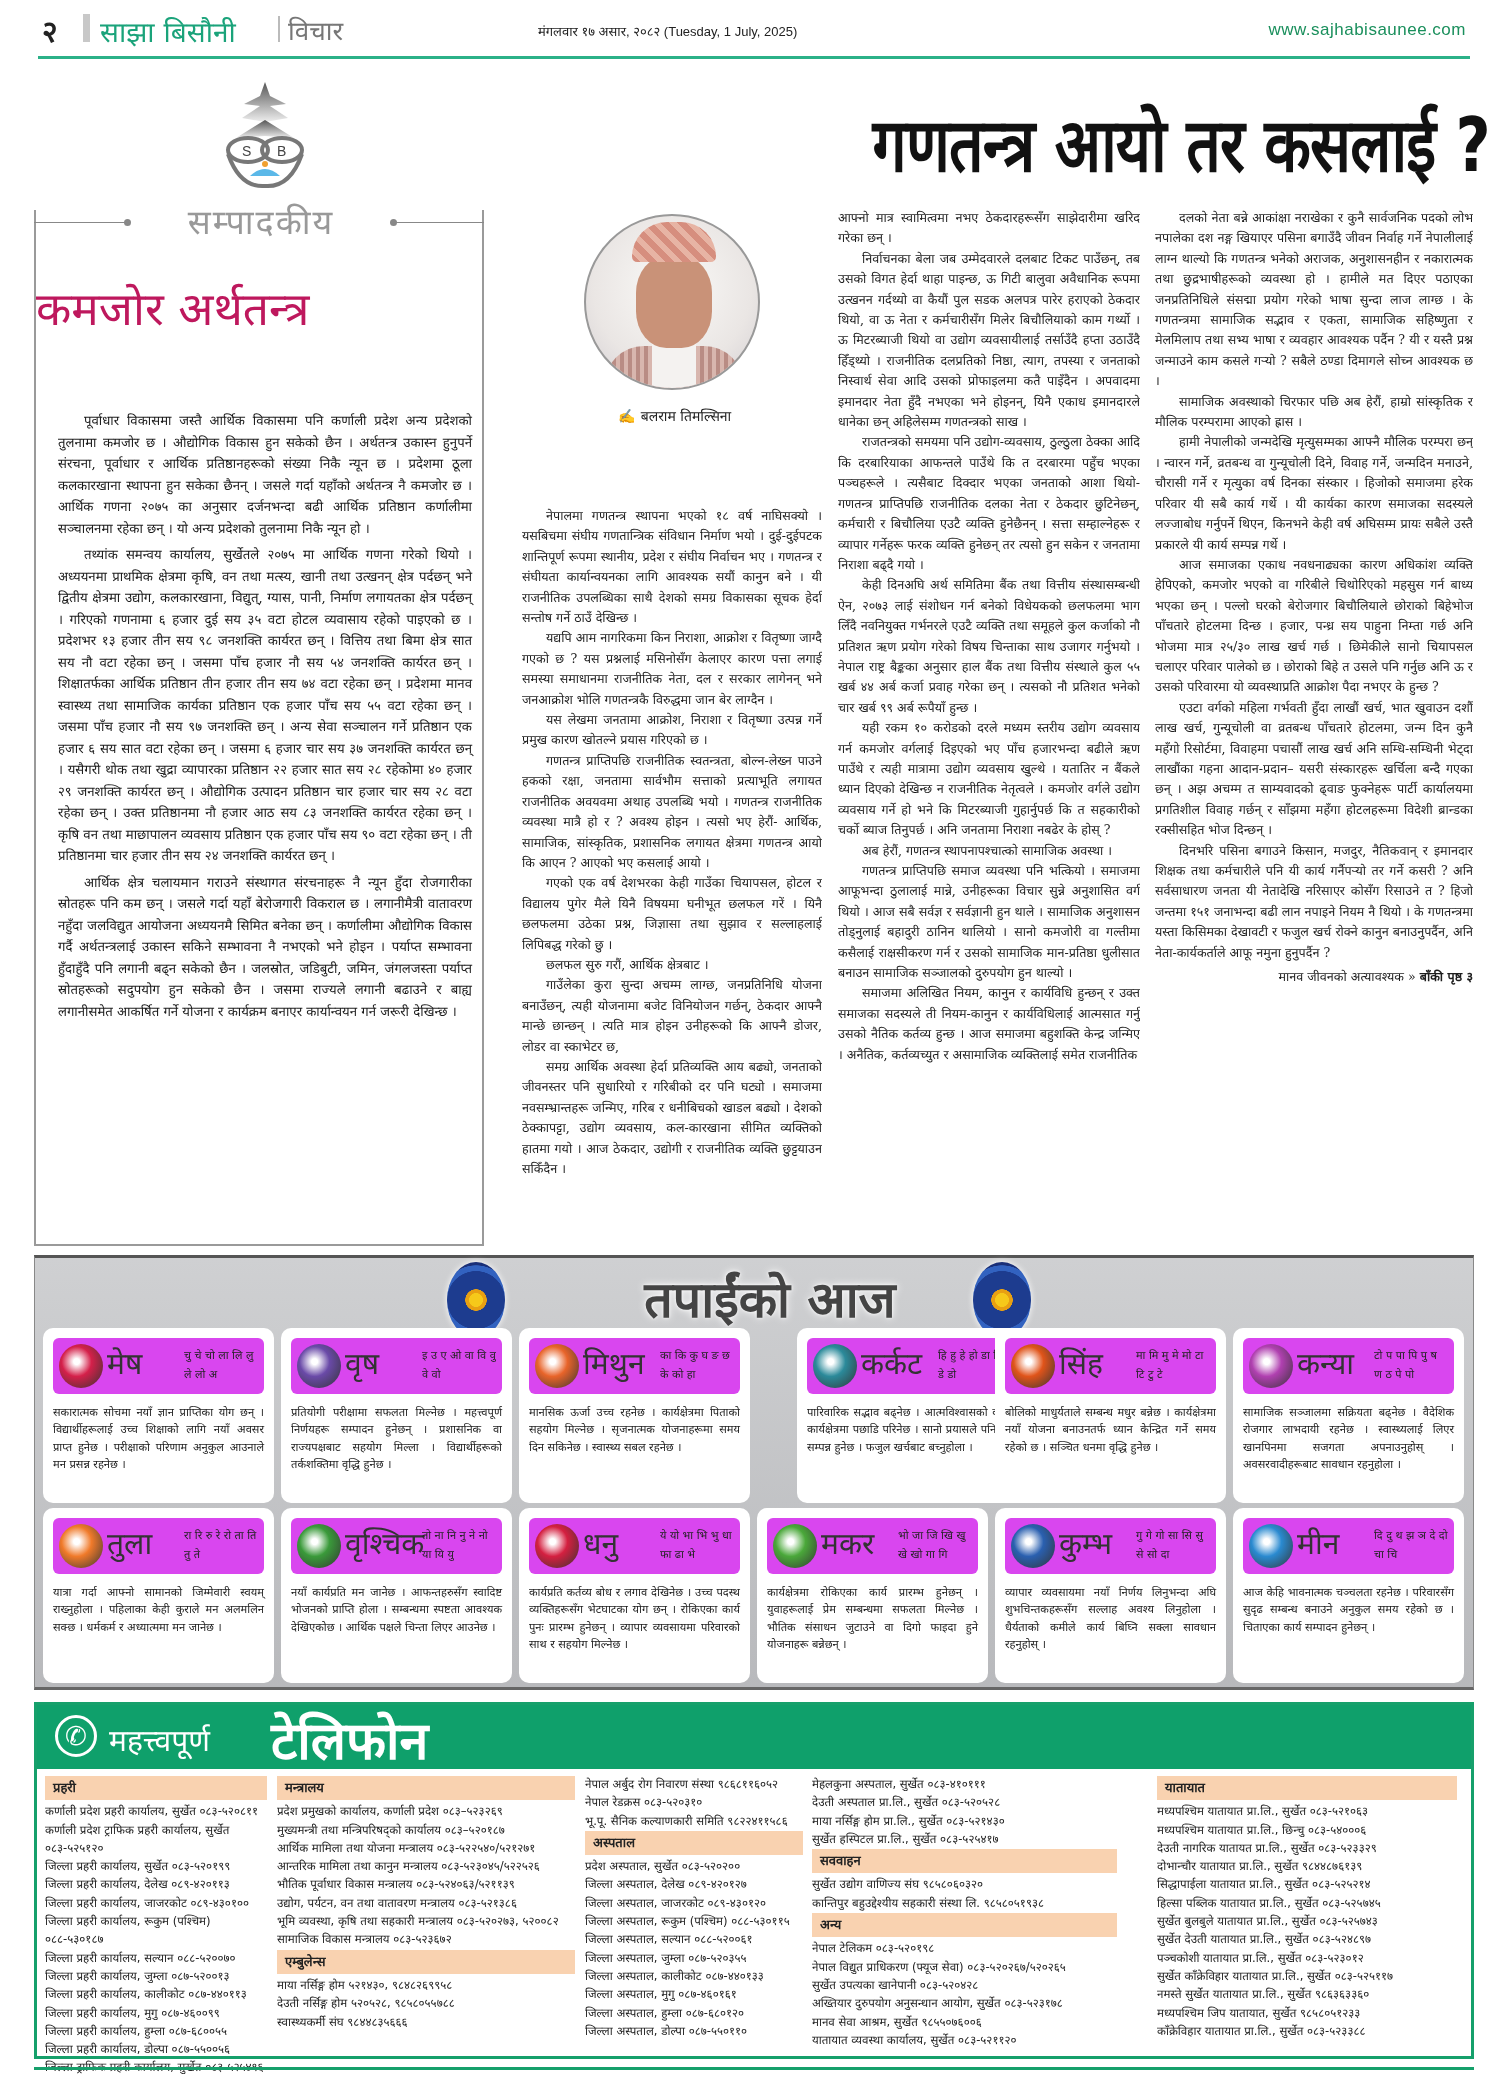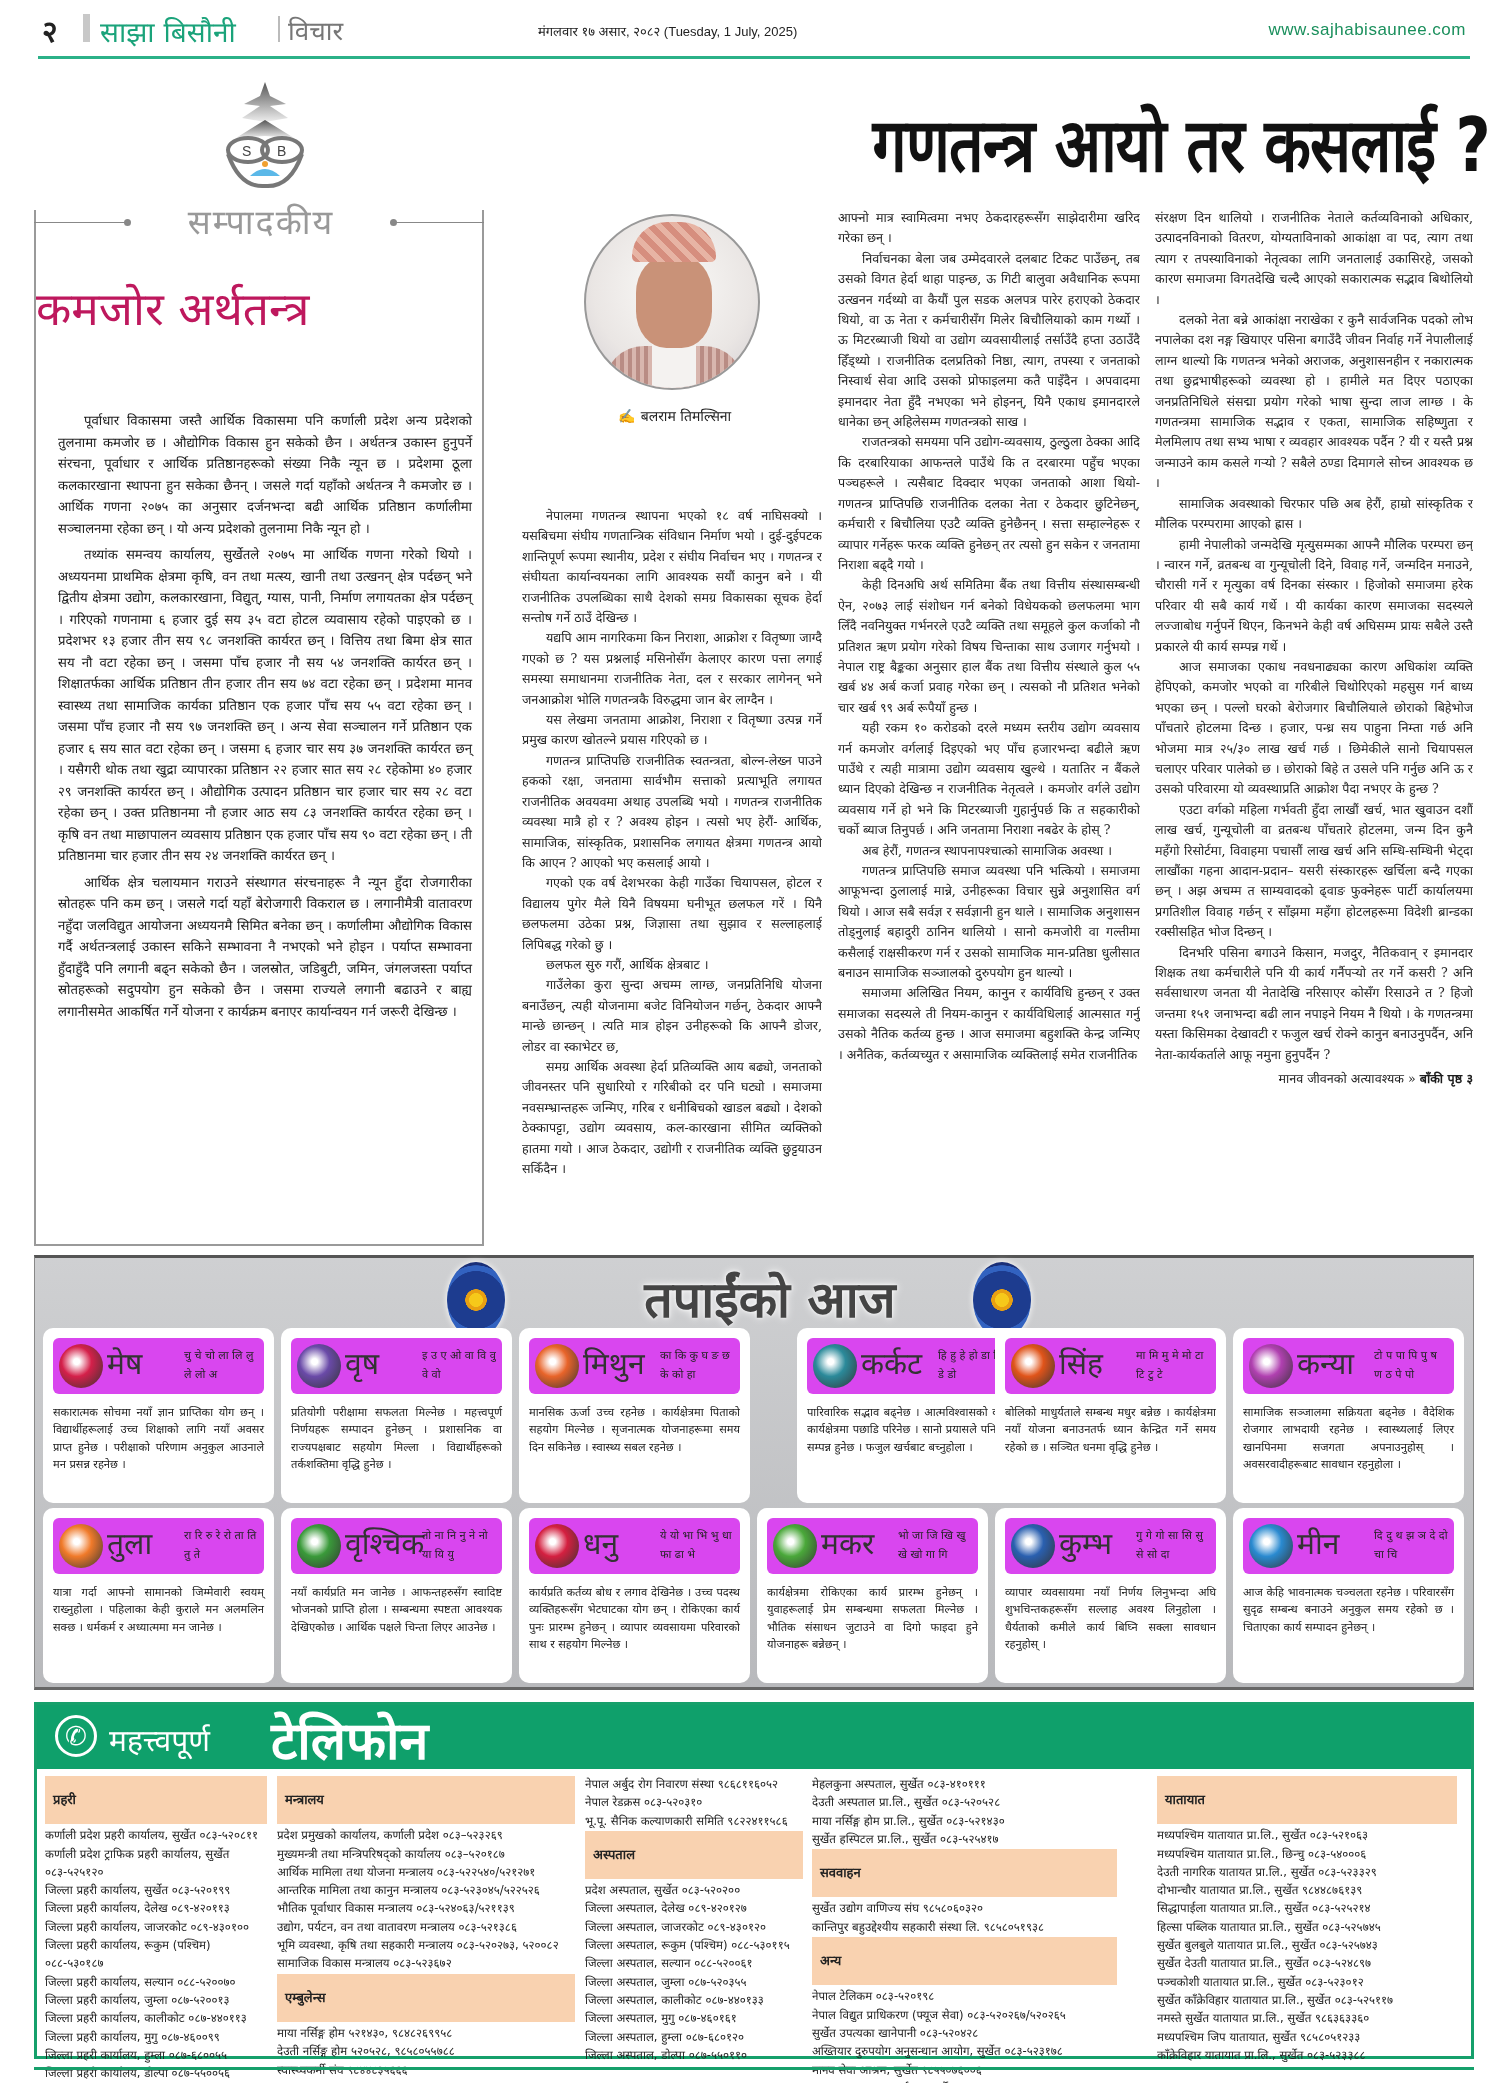--- a/index.html
+++ b/index.html
@@ -55,21 +55,21 @@
 .sign .nm{position:absolute;left:54px;top:4px;font-size:30px;color:#333;font-family:"DejaVu Sans",sans-serif;white-space:nowrap}
 .sign .let{position:absolute;right:6px;top:8px;font-size:11px;line-height:19px;color:#222;text-align:left;width:74px;font-family:"DejaVu Sans",sans-serif}
 .sign .tx{position:absolute;left:10px;top:76px;width:211px;font-size:11.2px;line-height:17.4px;text-align:justify;color:#222;font-family:"DejaVu Sans",sans-serif}
 
 #ph{left:34px;top:1702px;width:1440px;height:357px;border:3px solid #16a06b}
 #ph .bar{position:absolute;left:0;top:0;width:100%;height:64px;background:#0fa06b}
 #ph .phicon{position:absolute;left:18px;top:10px;width:42px;height:42px;border:3px solid #fff;border-radius:50%;color:#fff;font-size:26px;text-align:center;line-height:36px}
 #ph .t1{position:absolute;left:72px;top:14px;font-size:30px;color:#fff;font-family:"DejaVu Sans",sans-serif}
 #ph .t2{position:absolute;left:234px;top:-2px;font-size:52px;font-weight:bold;color:#fff;font-family:"DejaVu Sans",sans-serif}
 .pcol{position:absolute;top:70px;font-size:11.6px;line-height:18.3px;font-family:"DejaVu Sans",sans-serif;color:#222}
-.pcol .cat{background:#f9d2b0;font-weight:bold;font-size:13px;padding:15px 8px;margin:1px 0 2px}
+.pcol .cat{background:#f9d2b0;font-weight:bold;font-size:13px;padding:3px 8px;margin:1px 0 2px}
 .pcol .ent{white-space:normal}
 #pc1{left:8px;width:222px}
 #pc2{left:240px;width:298px}
 #pc3{left:548px;width:218px}
 #pc4{left:775px;width:305px}
 #pc6{left:1120px;width:300px}
 #botrule{left:34px;top:2067px;width:1440px;height:3px;background:#16a06b}
 </style>
 </head>
 <body>
@@ -148,21 +148,20 @@
   <p style="text-indent:0">आफ्नो मात्र स्वामित्वमा नभए ठेकदारहरूसँग साझेदारीमा खरिद गरेका छन् ।</p>
   <p>निर्वाचनका बेला जब उम्मेदवारले दलबाट टिकट पाउँछन्, तब उसको विगत हेर्दा थाहा पाइन्छ, ऊ गिटी बालुवा अवैधानिक रूपमा उत्खनन गर्दथ्यो वा कैयौं पुल सडक अलपत्र पारेर हराएको ठेकदार थियो, वा ऊ नेता र कर्मचारीसँग मिलेर बिचौलियाको काम गर्थ्यो । ऊ मिटरब्याजी थियो वा उद्योग व्यवसायीलाई तर्साउँदै हप्ता उठाउँदै हिँड्थ्यो । राजनीतिक दलप्रतिको निष्ठा, त्याग, तपस्या र जनताको निस्वार्थ सेवा आदि उसको प्रोफाइलमा कतै पाइँदैन । अपवादमा इमानदार नेता हुँदै नभएका भने होइनन्, यिनै एकाध इमानदारले धानेका छन् अहिलेसम्म गणतन्त्रको साख ।</p>
   <p>राजतन्त्रको समयमा पनि उद्योग-व्यवसाय, ठुल्ठुला ठेक्का आदि कि दरबारियाका आफन्तले पाउँथे कि त दरबारमा पहुँच भएका पञ्चहरूले । त्यसैबाट दिक्दार भएका जनताको आशा थियो- गणतन्त्र प्राप्तिपछि राजनीतिक दलका नेता र ठेकदार छुटिनेछन्, कर्मचारी र बिचौलिया एउटै व्यक्ति हुनेछैनन् । सत्ता सम्हाल्नेहरू र व्यापार गर्नेहरू फरक व्यक्ति हुनेछन् तर त्यसो हुन सकेन र जनतामा निराशा बढ्दै गयो ।</p>
   <p>केही दिनअघि अर्थ समितिमा बैंक तथा वित्तीय संस्थासम्बन्धी ऐन, २०७३ लाई संशोधन गर्न बनेको विधेयकको छलफलमा भाग लिँदै नवनियुक्त गर्भनरले एउटै व्यक्ति तथा समूहले कुल कर्जाको नौ प्रतिशत ऋण प्रयोग गरेको विषय चिन्ताका साथ उजागर गर्नुभयो । नेपाल राष्ट्र बैङ्कका अनुसार हाल बैंक तथा वित्तीय संस्थाले कुल ५५ खर्ब ४४ अर्ब कर्जा प्रवाह गरेका छन् । त्यसको नौ प्रतिशत भनेको चार खर्ब ९९ अर्ब रूपैयाँ हुन्छ ।</p>
   <p>यही रकम १० करोडको दरले मध्यम स्तरीय उद्योग व्यवसाय गर्न कमजोर वर्गलाई दिइएको भए पाँच हजारभन्दा बढीले ऋण पाउँथे र त्यही मात्रामा उद्योग व्यवसाय खुल्थे । यतातिर न बैंकले ध्यान दिएको देखिन्छ न राजनीतिक नेतृत्वले । कमजोर वर्गले उद्योग व्यवसाय गर्ने हो भने कि मिटरब्याजी गुहार्नुपर्छ कि त सहकारीको चर्को ब्याज तिनुपर्छ । अनि जनतामा निराशा नबढेर के होस् ?</p>
   <p>अब हेरौं, गणतन्त्र स्थापनापश्चात्को सामाजिक अवस्था ।</p>
   <p>गणतन्त्र प्राप्तिपछि समाज व्यवस्था पनि भत्कियो । समाजमा आफूभन्दा ठुलालाई मान्ने, उनीहरूका विचार सुन्ने अनुशासित वर्ग थियो । आज सबै सर्वज्ञ र सर्वज्ञानी हुन थाले । सामाजिक अनुशासन तोड्नुलाई बहादुरी ठानिन थालियो । सानो कमजोरी वा गल्तीमा कसैलाई राक्षसीकरण गर्न र उसको सामाजिक मान-प्रतिष्ठा धुलीसात बनाउन सामाजिक सञ्जालको दुरुपयोग हुन थाल्यो ।</p>
   <p>समाजमा अलिखित नियम, कानुन र कार्यविधि हुन्छन् र उक्त समाजका सदस्यले ती नियम-कानुन र कार्यविधिलाई आत्मसात गर्नु उसको नैतिक कर्तव्य हुन्छ । आज समाजमा बहुशक्ति केन्द्र जन्मिए । अनैतिक, कर्तव्यच्युत र असामाजिक व्यक्तिलाई समेत राजनीतिक</p>
 </div>
 <div id="c3" class="abs col">
-  <p style="text-indent:0">संरक्षण दिन थालियो । राजनीतिक नेताले कर्तव्यविनाको अधिकार, उत्पादनविनाको वितरण, योग्यताविनाको आकांक्षा वा पद, त्याग तथा त्याग र तपस्याविनाको नेतृत्वका लागि जनतालाई उकासिरहे, जसको कारण समाजमा विगतदेखि चल्दै आएको सकारात्मक सद्भाव बिथोलियो ।</p>
   <p>दलको नेता बन्ने आकांक्षा नराखेका र कुनै सार्वजनिक पदको लोभ नपालेका दश नङ्ग खियाएर पसिना बगाउँदै जीवन निर्वाह गर्ने नेपालीलाई लाग्न थाल्यो कि गणतन्त्र भनेको अराजक, अनुशासनहीन र नकारात्मक तथा छुद्रभाषीहरूको व्यवस्था हो । हामीले मत दिएर पठाएका जनप्रतिनिधिले संसद्मा प्रयोग गरेको भाषा सुन्दा लाज लाग्छ । के गणतन्त्रमा सामाजिक सद्भाव र एकता, सामाजिक सहिष्णुता र मेलमिलाप तथा सभ्य भाषा र व्यवहार आवश्यक पर्दैन ? यी र यस्तै प्रश्न जन्माउने काम कसले गर्‍यो ? सबैले ठण्डा दिमागले सोच्न आवश्यक छ ।</p>
   <p>सामाजिक अवस्थाको चिरफार पछि अब हेरौं, हाम्रो सांस्कृतिक र मौलिक परम्परामा आएको ह्रास ।</p>
   <p>हामी नेपालीको जन्मदेखि मृत्युसम्मका आफ्नै मौलिक परम्परा छन् । न्वारन गर्ने, व्रतबन्ध वा गुन्यूचोली दिने, विवाह गर्ने, जन्मदिन मनाउने, चौरासी गर्ने र मृत्युका वर्ष दिनका संस्कार । हिजोको समाजमा हरेक परिवार यी सबै कार्य गर्थे । यी कार्यका कारण समाजका सदस्यले लज्जाबोध गर्नुपर्ने थिएन, किनभने केही वर्ष अघिसम्म प्रायः सबैले उस्तै प्रकारले यी कार्य सम्पन्न गर्थे ।</p>
   <p>आज समाजका एकाध नवधनाढ्यका कारण अधिकांश व्यक्ति हेपिएको, कमजोर भएको वा गरिबीले चिथोरिएको महसुस गर्न बाध्य भएका छन् । पल्लो घरको बेरोजगार बिचौलियाले छोराको बिहेभोज पाँचतारे होटलमा दिन्छ । हजार, पन्ध्र सय पाहुना निम्ता गर्छ अनि भोजमा मात्र २५/३० लाख खर्च गर्छ । छिमेकीले सानो चियापसल चलाएर परिवार पालेको छ । छोराको बिहे त उसले पनि गर्नुछ अनि ऊ र उसको परिवारमा यो व्यवस्थाप्रति आक्रोश पैदा नभएर के हुन्छ ?</p>
   <p>एउटा वर्गको महिला गर्भवती हुँदा लाखौं खर्च, भात खुवाउन दशौं लाख खर्च, गुन्यूचोली वा व्रतबन्ध पाँचतारे होटलमा, जन्म दिन कुनै महँगो रिसोर्टमा, विवाहमा पचासौं लाख खर्च अनि सम्धि-सम्धिनी भेट्दा लाखौंका गहना आदान-प्रदान– यसरी संस्कारहरू खर्चिला बन्दै गएका छन् । अझ अचम्म त साम्यवादको ढ्वाङ फुक्नेहरू पार्टी कार्यालयमा प्रगतिशील विवाह गर्छन् र साँझमा महँगा होटलहरूमा विदेशी ब्रान्डका रक्सीसहित भोज दिन्छन् ।</p>
   <p>दिनभरि पसिना बगाउने किसान, मजदुर, नैतिकवान् र इमानदार शिक्षक तथा कर्मचारीले पनि यी कार्य गर्नैपर्‍यो तर गर्ने कसरी ? अनि सर्वसाधारण जनता यी नेतादेखि नरिसाएर कोसँग रिसाउने त ? हिजो जन्तमा १५१ जनाभन्दा बढी लान नपाइने नियम नै थियो । के गणतन्त्रमा यस्ता किसिमका देखावटी र फजुल खर्च रोक्ने कानुन बनाउनुपर्दैन, अनि नेता-कार्यकर्ताले आफू नमुना हुनुपर्दैन ?</p>
   <div class="cont">
     <span>मानव जीवनको अत्यावश्यक</span>
     <span>»</span>
     <b>बाँकी पृष्ठ ३</b>

